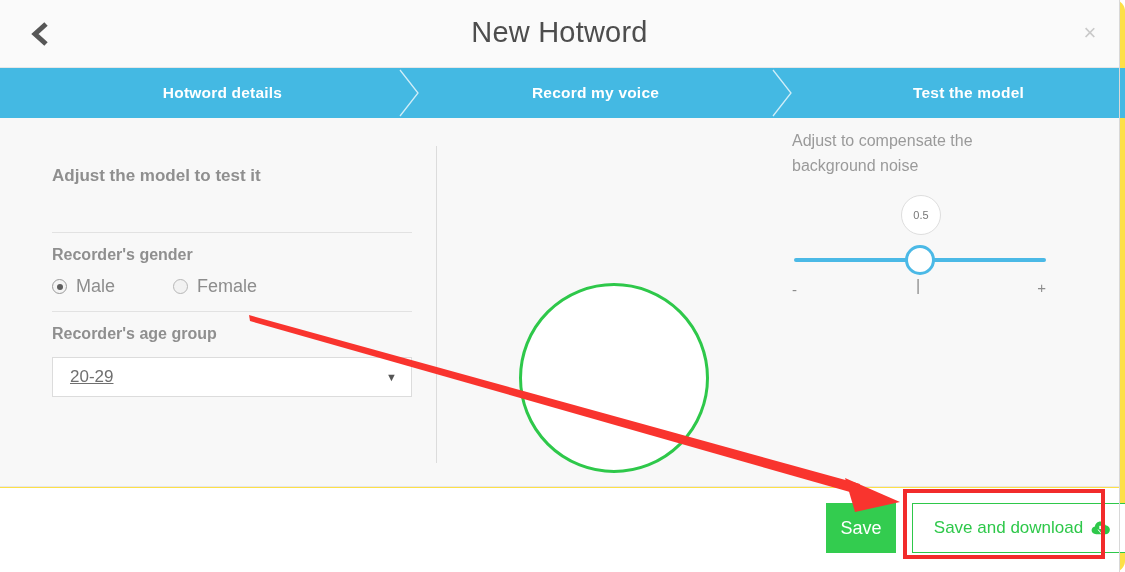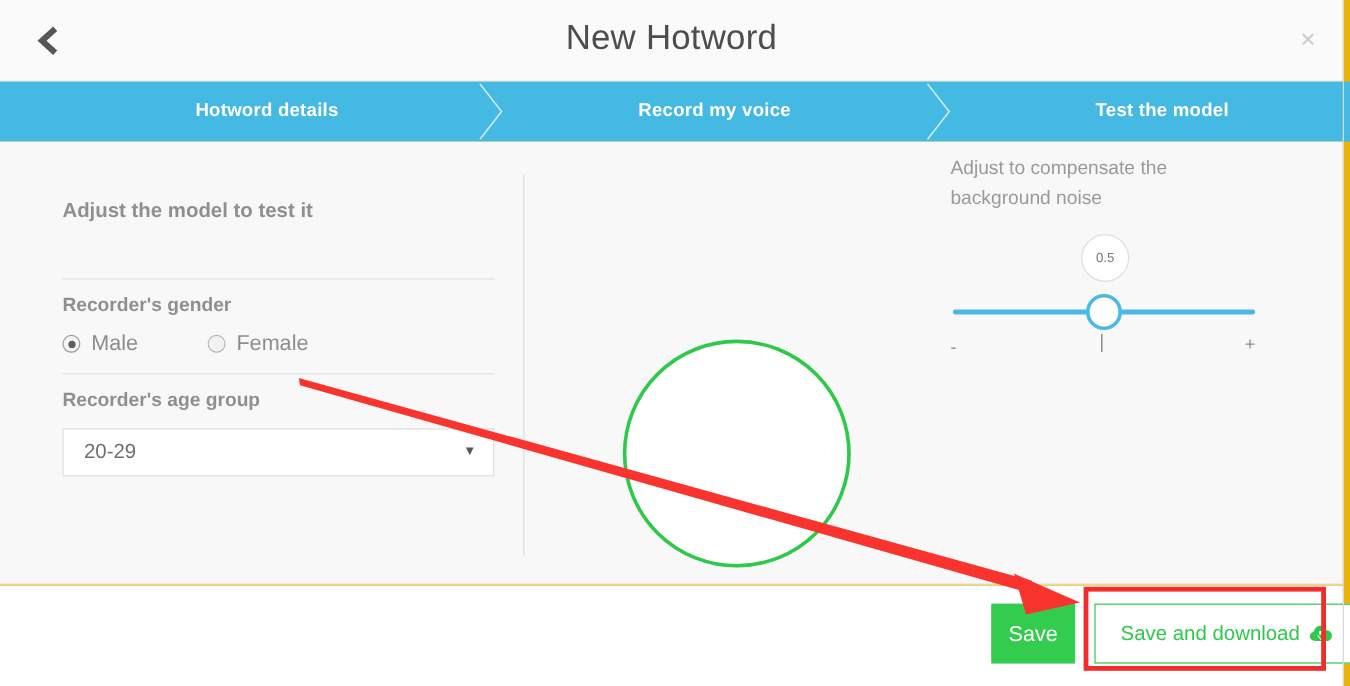--- a/index.html
+++ b/index.html
@@ -10,22 +10,23 @@
   body {
     font-family: "Liberation Sans", sans-serif;
     width: 1125px;
     height: 572px;
     overflow: hidden;
   }
   #app {
     position: relative;
     width: 1125px;
     height: 572px;
-    background: #eab308;
-    box-sizing: border-box;
+    background: #fde047;
+    box-sizing: border-box;
+    border-radius: 11px;
   }
 
   
   .header {
     position: absolute;
     left: 0; top: 0;
     width: 1119px;
     height: 68px;
     background: #fafafa;
     border-bottom: 1px solid #e7e7e7;
@@ -186,20 +187,21 @@
     border: 1px solid #dcdcdc;
     box-sizing: border-box;
     display: flex;
     align-items: center;
     cursor: pointer;
   }
   .select-value {
     font-size: 17px;
     color: #6f6f6f;
     padding-left: 17px;
+    text-decoration: underline;
   }
   .select-caret {
     position: absolute;
     right: 14px;
     top: 50%;
     transform: translateY(-50%);
     font-size: 11px;
     color: #555;
     line-height: 1;
   }

